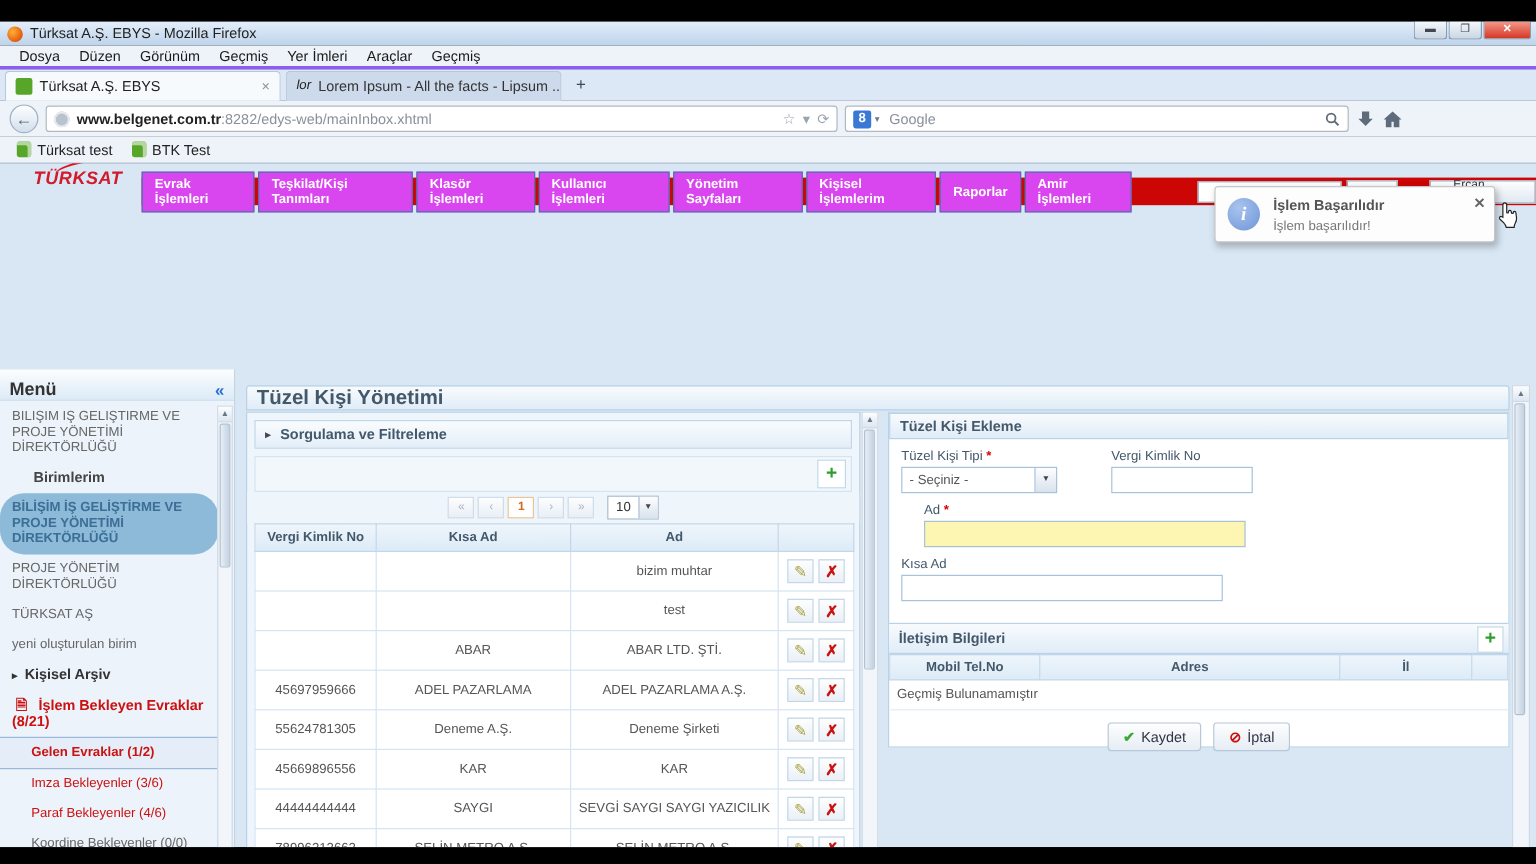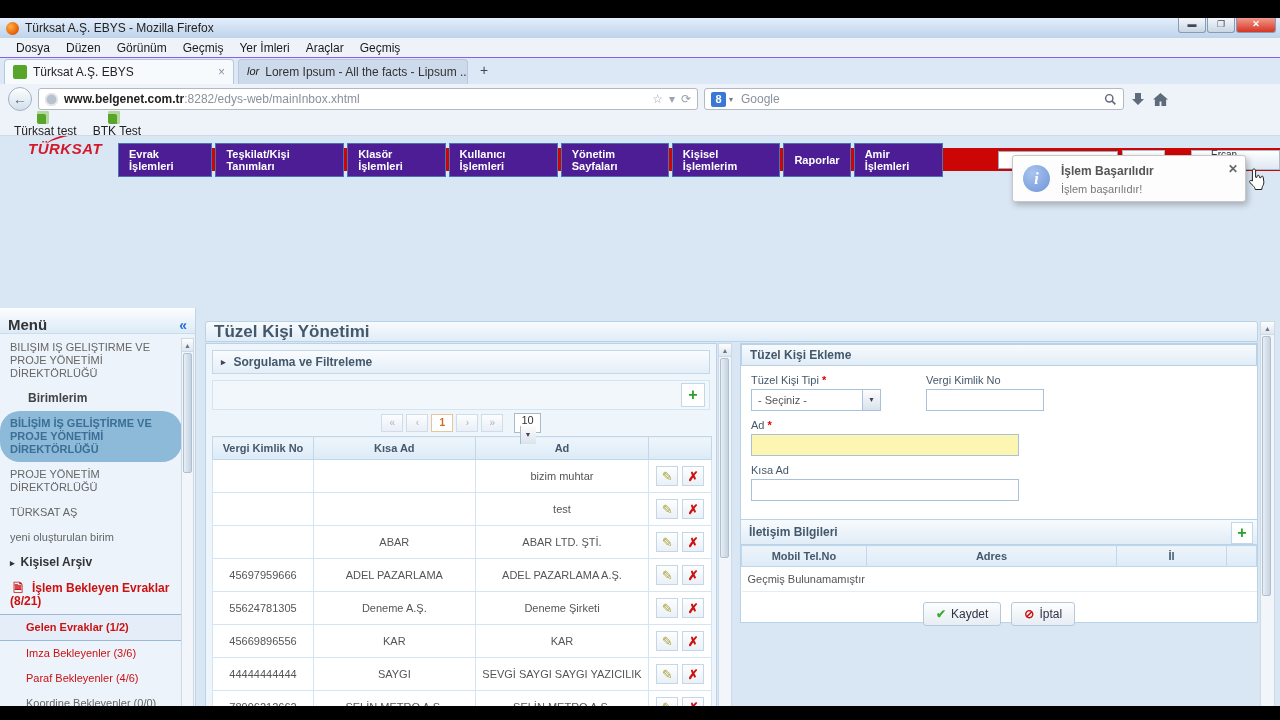--- a/index.html
+++ b/index.html
@@ -15,21 +15,21 @@
   .ff-logo { width:13px; height:13px; border-radius:50%;
     background:radial-gradient(circle at 35% 35%, #ffb13b, #e55b0c 70%, #a33407);
     margin-right:6px; }
   .win-controls { position:absolute; right:4px; top:0px; display:flex; }
   .win-btn { width:28px; height:15px; border:1px solid #8a9cb0; border-top:none;
     background:linear-gradient(#f4f8fb,#c9d6e4); border-radius:0 0 3px 3px;
     color:#445; font-size:9px; line-height:13px; text-align:center; margin-left:1px;}
   .win-btn.close { background:linear-gradient(#f29a8a,#d63425); color:#fff; width:40px; font-weight:bold;}
   #menubar { left:0; top:38px; width:1280px; height:20px; background:#eef3fa;
     display:flex; align-items:center; padding-left:8px; font-size:12px; color:#1a1a1a;
-    border-bottom:1px solid #8b5cf6;}
+    border-bottom:3px solid #8b5cf6;}
   .menu-item { padding:2px 8px; }
   #tabbar { left:0; top:58px; width:1280px; height:26px; background:#dce8f5; display:flex; align-items:flex-end; }
   .tab { height:24px; display:flex; align-items:center; padding:12px 8px; font-size:12px;
     border:1px solid #b9c8d9; border-bottom:none; border-radius:4px 4px 0 0; margin-left:4px;
     max-width:230px; white-space:nowrap; overflow:hidden; color:#222; }
   .tab.active { background:#f7fafd; width:230px; }
   .tab.inactive { background:#ccdaeb; width:230px; color:#333; }
   .tab .fav { width:14px; height:14px; margin-right:6px; flex:0 0 auto; }
   .fav-green { background:#57a629; border-radius:2px; }
   .fav-lor { font-style:italic; font-size:11px; color:#222; width:auto!important; }
@@ -48,35 +48,35 @@
   .url-rest { color:#8a919b; }
   .url-icons { margin-left:auto; display:flex; gap:6px; color:#9aa4b0; font-size:12px; align-items:center;}
   #searchbox { flex:0 0 420px; height:22px; background:#fff; border:1px solid #b3b9c2; border-radius:3px;
     display:flex; align-items:center; padding:0 6px; font-size:12px; }
   .g-ico { width:15px; height:15px; background:#3a78d6; color:#fff; font-size:11px; font-weight:bold;
     text-align:center; line-height:15px; border-radius:2px; }
   .search-ph { color:#8a919b; margin-left:8px; }
   #bookmarksbar { left:0; top:114px; width:1280px; height:22px; background:#eef3fa;
     display:flex; align-items:center; padding-left:6px; font-size:12px; color:#222;
     border-bottom:1px solid #cfdae8;}
-  .bm { display:flex; align-items:center; padding:0 8px;flex-direction:column; }
+  .bm { display:flex; align-items:center; padding:0 8px; }
   .bm-ico { width:12px; height:13px; background:#57a629; border-radius:2px; margin-right:5px;
     box-shadow:inset -3px 3px 0 rgba(255,255,255,.55); }
 
   
   #page { left:0; top:136px; width:1280px; height:570px; background:#d9e7f4; overflow:hidden; }
   #black-bottom { left:0; top:706px; width:1280px; height:14px; background:#000; }
 
   
   #redbar { left:118px; top:12px; width:1162px; height:23px; background:#cc0505; display:flex; align-items:center; }
   #logo { left:28px; top:4px; width:90px; height:30px; color:#d31a2b; font-weight:bold;
     font-size:15px; letter-spacing:.5px; font-style:italic; }
   #logo .swoosh { position:absolute; left:18px; top:-6px; width:46px; height:12px;
     border-top:2px solid #d31a2b; border-radius:50%; transform:rotate(-12deg); }
-  .nav-btn { height:34px; background:#4c1d95; color:#fff; font-size:11px; font-weight:bold;
+  .nav-btn { height:34px; background:#d946ef; color:#fff; font-size:11px; font-weight:bold;
     padding:16px 10px; margin-right:3px; display:flex; align-items:center; border:1px solid #4a74ad; }
   #hdr-search { width:128px; height:18px; background:#fff; border:1px solid #9ab; margin-left:52px; }
   #hdr-ara { height:20px; padding:0 12px; margin-left:4px; background:linear-gradient(#fdfefe,#dfe8f1);
     border:1px solid #aabccc; font-size:11px; color:#334; display:flex; align-items:center; }
   #hdr-user { height:20px; padding:0 10px; margin-left:26px; background:linear-gradient(#fdfefe,#dfe8f1);
     border:1px solid #aabccc; font-size:10px; color:#334; display:flex; align-items:center; gap:5px; }
 
   
   #toast { left:1012px; top:155px; width:234px; height:47px; background:#fdfdfd;
     border:1px solid #c7c7c7; border-radius:3px; box-shadow:2px 3px 6px rgba(0,0,0,.25); z-index:50; }
@@ -125,21 +125,21 @@
   #filter-bar .ar { font-size:9px; margin-right:8px; color:#445; }
   #toolbar { margin:0 6px; height:30px; background:#f2f7fc; border:1px solid #d5e4f2;
     display:flex; align-items:center; justify-content:flex-end; padding:0 4px; }
   .add-btn { width:24px; height:24px; background:#fff; border:1px solid #c3d7ea;
     color:#2ca02c; font-size:16px; font-weight:bold; text-align:center; line-height:22px; }
   .pager { height:26px; display:flex; align-items:center; justify-content:center; gap:3px;
     background:#eef5fb; font-size:10px; }
   .pg-btn { min-width:22px; height:18px; background:linear-gradient(#fcfdfe,#e9eff6);
     border:1px solid #d0dce8; color:#aab4bf; text-align:center; line-height:16px; padding:0 3px;}
   .pg-cur { background:#fff; border:1px solid #e8c49a; color:#d2691e; font-weight:bold; }
-  .pg-size { display:flex; margin-left:8px; border:1px solid #aabccc; background:#fff; height:20px; align-items:center;flex-direction:column;}
+  .pg-size { display:flex; margin-left:8px; border:1px solid #aabccc; background:#fff; height:20px; align-items:center;}
   .pg-size .val { padding:0 6px; font-size:11px; color:#333; }
   .pg-size .caret { width:16px; height:18px; background:linear-gradient(#fdfdfe,#d9e2ec);
     border-left:1px solid #aabccc; font-size:7px; color:#445; text-align:center; line-height:18px; }
   table.grid { border-collapse:collapse; width:500px; margin:0 6px; background:#fff; }
   table.grid th { background:linear-gradient(#eef5fb,#dcebf7); border:1px solid #c3d7ea;
     font-size:11px; color:#44586b; padding:5px 2px; }
   table.grid td { border:1px solid #d5e4f2; font-size:11px; color:#555; text-align:center;
     padding:6px 3px; height:18px; }
   .act-btn { display:inline-block; width:22px; height:20px; background:linear-gradient(#fefefe,#eaf0f6);
     border:1px solid #c3d7ea; text-align:center; line-height:19px; font-size:13px; margin:0 2px; }
@@ -408,21 +408,21 @@
             <div class="select">
               <span class="val">- Seçiniz -</span>
               <span class="caret">▼</span>
             </div>
           </div>
           <div>
             <div class="fld-label">Vergi Kimlik No</div>
             <div class="txt" style="width:118px"></div>
           </div>
         </div>
-        <div style="margin-top:8px;">
+        <div style="margin-top:8px;margin-left:19px;">
           <div class="fld-label">
             <span>Ad</span> <span class="req">*</span>
           </div>
           <div class="txt yellow" style="width:268px"></div>
         </div>
         <div style="margin-top:8px;">
           <div class="fld-label">Kısa Ad</div>
           <div class="txt" style="width:268px"></div>
         </div>
       </div>

